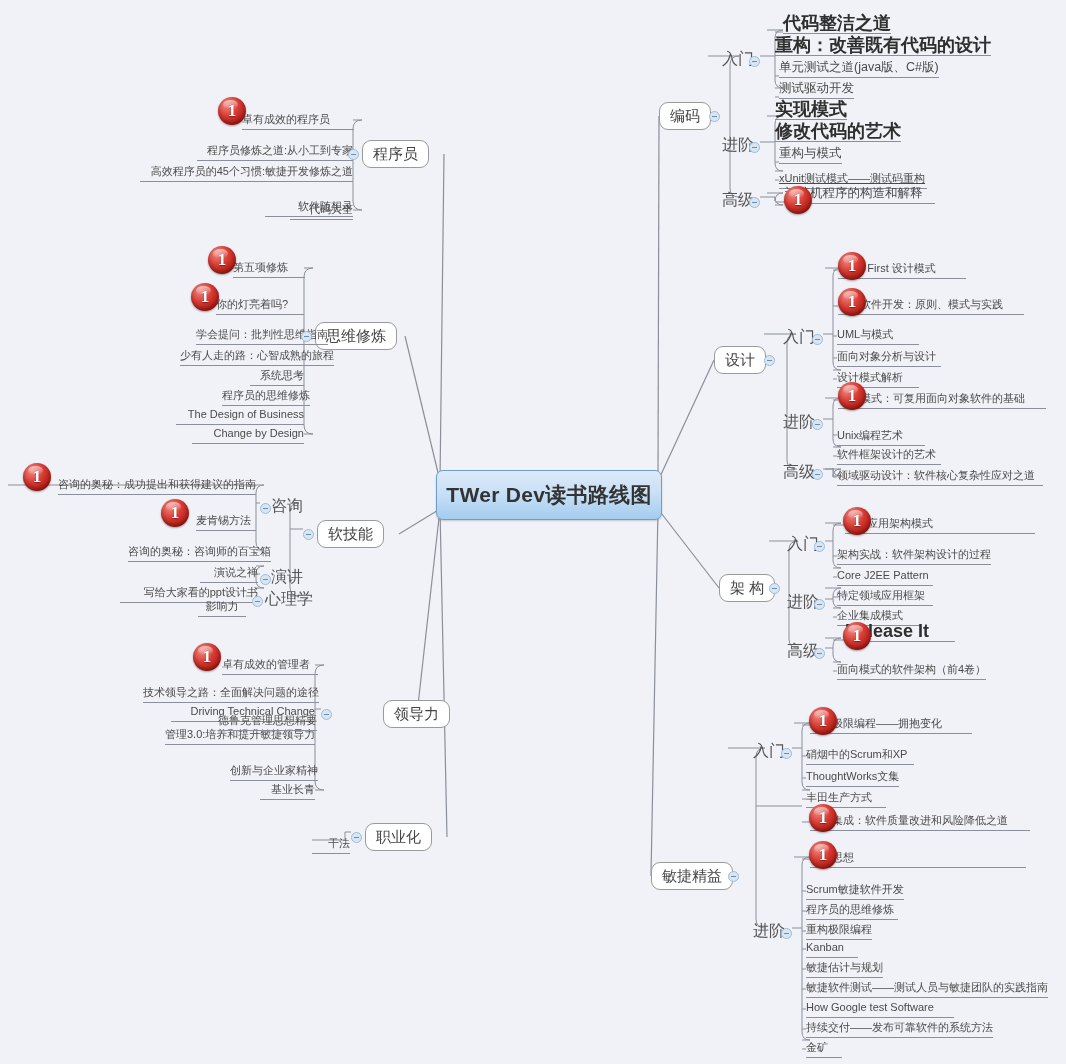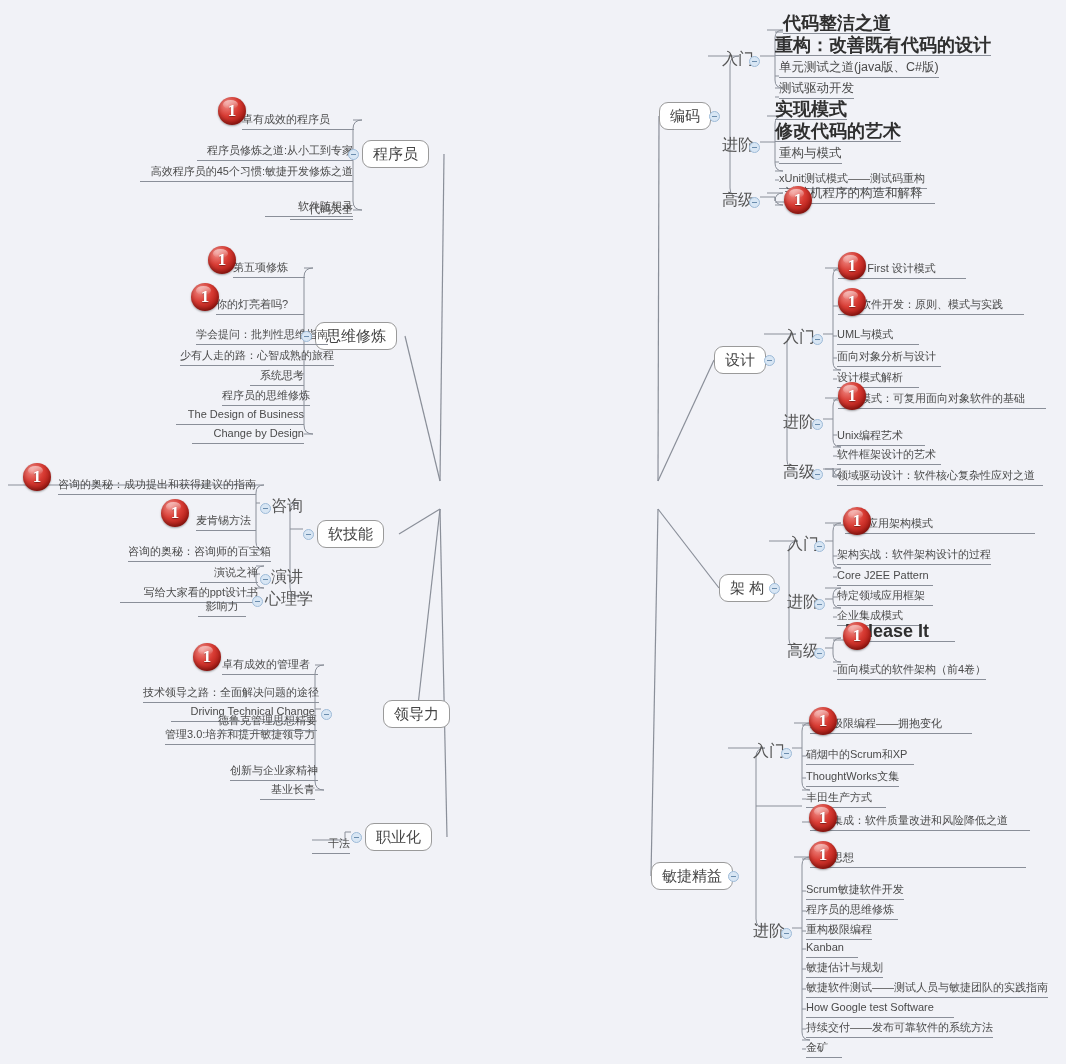--- a/index.html
+++ b/index.html
@@ -185,20 +185,21 @@
       <path d="M 303 529 L 290 529" fill="none" stroke="#8a8f99" stroke-width="1"></path>
       <path d="M 256 485 L 264 485 Q 256 485 256 493 L 256 542 Q 256 550 264 550 L 256 550" fill="none" stroke="#8a8f99" stroke-width="1"></path>
       <path d="M 260 503 L 256 503" fill="none" stroke="#8a8f99" stroke-width="1"></path>
       <path d="M 256 566 L 264 566 Q 256 566 256 574 L 256 580 Q 256 588 264 588 L 256 588" fill="none" stroke="#8a8f99" stroke-width="1"></path>
       <path d="M 260 574 L 256 574" fill="none" stroke="#8a8f99" stroke-width="1"></path>
       <path d="M 252 596 L 246 596" fill="none" stroke="#8a8f99" stroke-width="1"></path>
       <path d="M 8 485 L 256 485" fill="none" stroke="#8a8f99" stroke-width="1"></path>
       <path d="M 254 486 L 256 486" fill="none" stroke="#8a8f99" stroke-width="1"></path>
       <path d="M 254 553 L 256 553" fill="none" stroke="#8a8f99" stroke-width="1"></path>
     </svg>
+<div class="root" style="left: 436px; top: 470px; width: 226px; height: 50px;">TWer Dev读书路线图</div>
     <div class="branch" style="left: 659px; top: 102px;">
       <span>编码</span>
     </div>
     <div class="branch" style="left: 714px; top: 346px;">
       <span>设计</span>
     </div>
     <div class="branch" style="left: 719px; top: 574px;">
       <span>架 构</span>
     </div>
     <div class="branch" style="left: 651px; top: 862px;">
@@ -219,21 +220,21 @@
     <div class="branch" style="left: 365px; top: 823px;">
       <span>职业化</span>
     </div>
     <div class="leaf big" style="left: 783px; top: 16px; border-bottom: 1px solid rgb(138, 143, 153); min-width: 90px;">代码整洁之道</div>
     <div class="leaf big" style="left: 775px; top: 38px; border-bottom: 1px solid rgb(138, 143, 153); min-width: 180px;">重构：改善既有代码的设计</div>
     <div class="leaf" style="left: 779px; top: 60px; border-bottom: 1px solid rgb(138, 143, 153); min-width: 142px;">单元测试之道(java版、C#版)</div>
     <div class="leaf" style="left: 779px; top: 81px; border-bottom: 1px solid rgb(138, 143, 153); min-width: 72px;">测试驱动开发</div>
     <div class="leaf big" style="left: 775px; top: 102px; border-bottom: 1px solid rgb(138, 143, 153); min-width: 50px;">实现模式</div>
     <div class="leaf big" style="left: 775px; top: 124px; border-bottom: 1px solid rgb(138, 143, 153); min-width: 110px;">修改代码的艺术</div>
     <div class="leaf" style="left: 779px; top: 146px; border-bottom: 1px solid rgb(138, 143, 153); min-width: 60px;">重构与模式</div>
-    <div class="leaf mid" style="left: 779px; top: 164px; border-bottom: 1px solid rgb(138, 143, 153); min-width: 148px;">xUnit测试模式——测试码重构</div>
+    <div class="leaf mid" style="left: 779px; top: 164px; border-bottom: 1px solid rgb(138, 143, 153); min-width: 148px; text-decoration: underline;">xUnit测试模式——测试码重构</div>
     <div class="leaf" style="left: 785px; top: 186px; border-bottom: 1px solid rgb(138, 143, 153); min-width: 150px;">计算机程序的构造和解释</div>
     <div class="leaf mid" style="left: 838px; top: 254px; border-bottom: 1px solid rgb(138, 143, 153); min-width: 128px;">Head First 设计模式</div>
     <div class="leaf mid" style="left: 838px; top: 290px; border-bottom: 1px solid rgb(138, 143, 153); min-width: 186px;">敏捷软件开发：原则、模式与实践</div>
     <div class="leaf mid" style="left: 837px; top: 320px; border-bottom: 1px solid rgb(138, 143, 153); min-width: 82px;">UML与模式</div>
     <div class="leaf mid" style="left: 837px; top: 342px; border-bottom: 1px solid rgb(138, 143, 153); min-width: 104px;">面向对象分析与设计</div>
     <div class="leaf mid" style="left: 837px; top: 363px; border-bottom: 1px solid rgb(138, 143, 153); min-width: 82px;">设计模式解析</div>
     <div class="leaf mid" style="left: 838px; top: 384px; border-bottom: 1px solid rgb(138, 143, 153); min-width: 208px;">设计模式：可复用面向对象软件的基础</div>
     <div class="leaf mid" style="left: 837px; top: 421px; border-bottom: 1px solid rgb(138, 143, 153); min-width: 88px;">Unix编程艺术</div>
     <div class="leaf mid" style="left: 837px; top: 440px; border-bottom: 1px solid rgb(138, 143, 153); min-width: 104px;">软件框架设计的艺术</div>
     <div class="leaf mid" style="left: 837px; top: 461px; border-bottom: 1px solid rgb(138, 143, 153); min-width: 206px;">领域驱动设计：软件核心复杂性应对之道</div>

